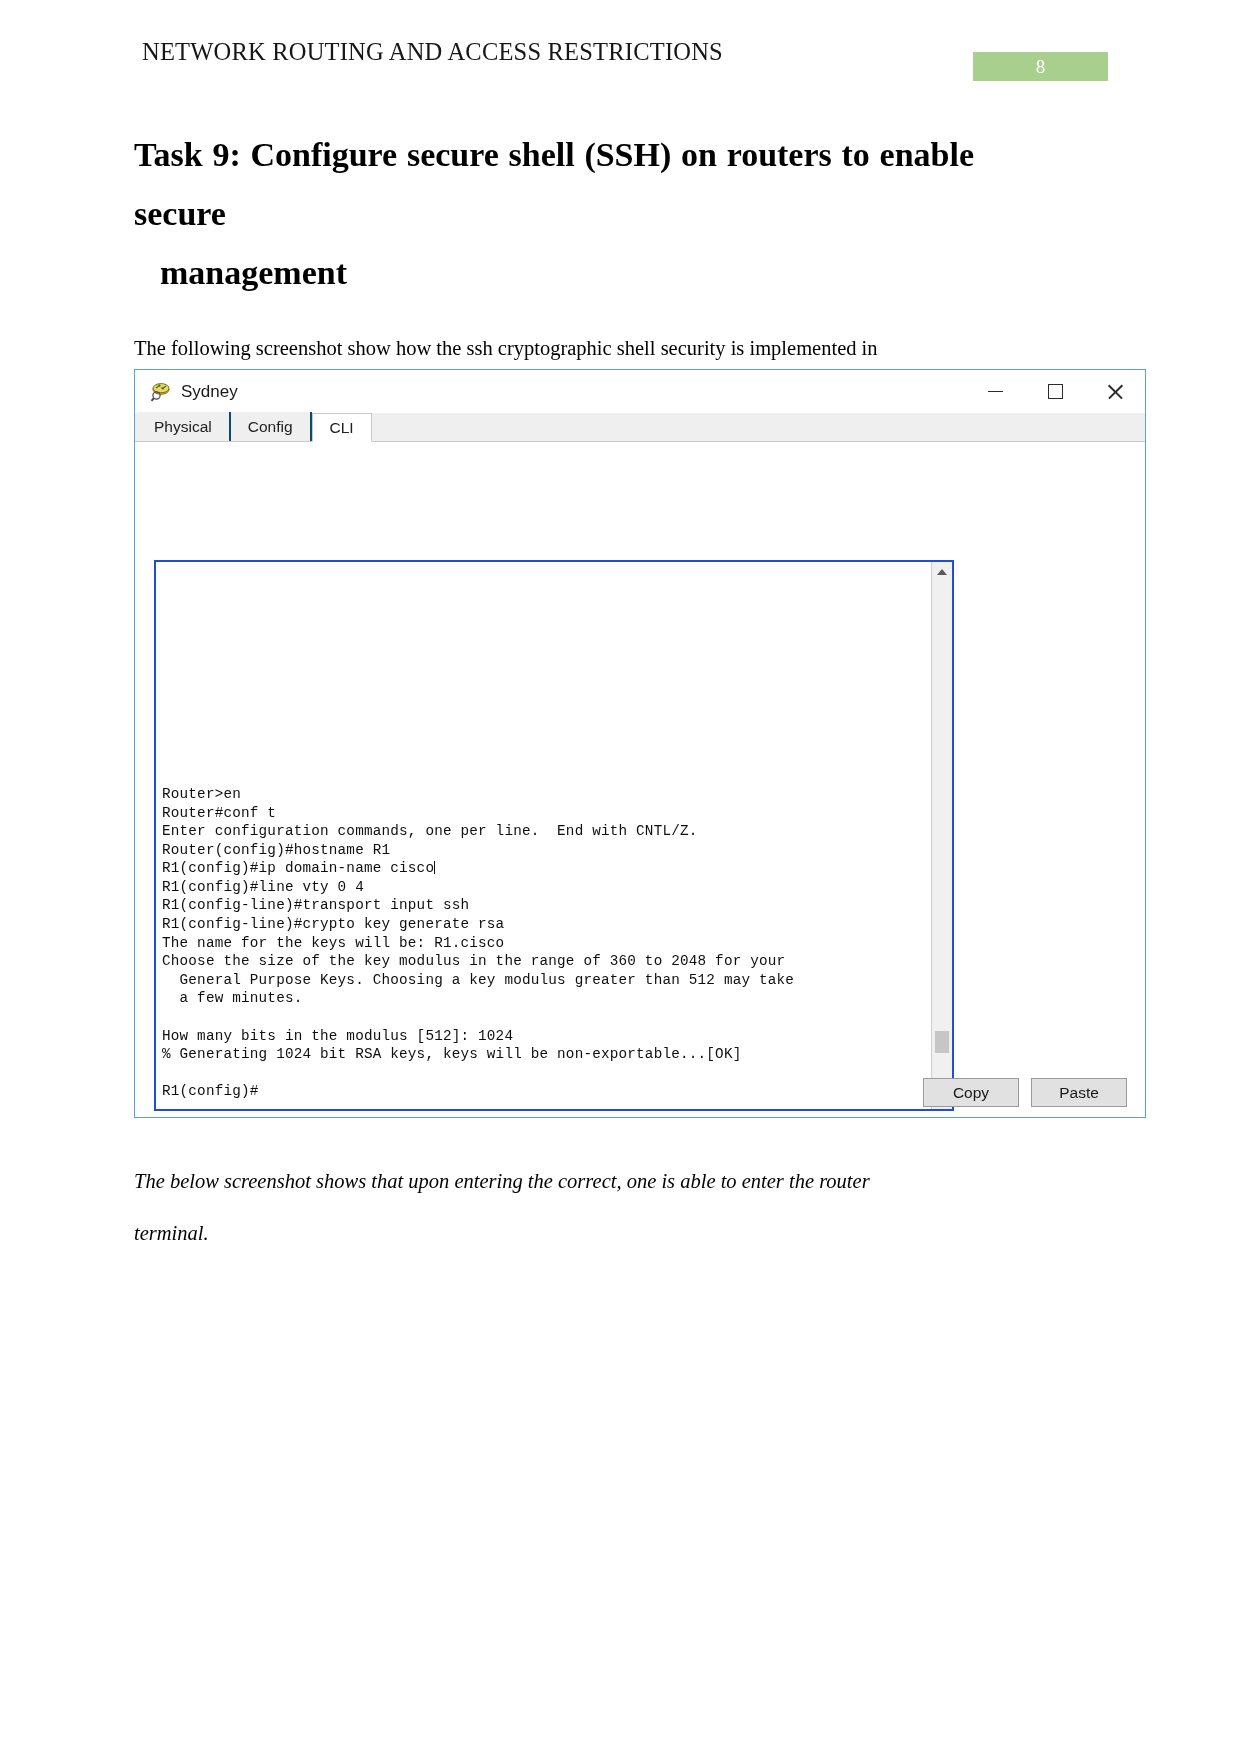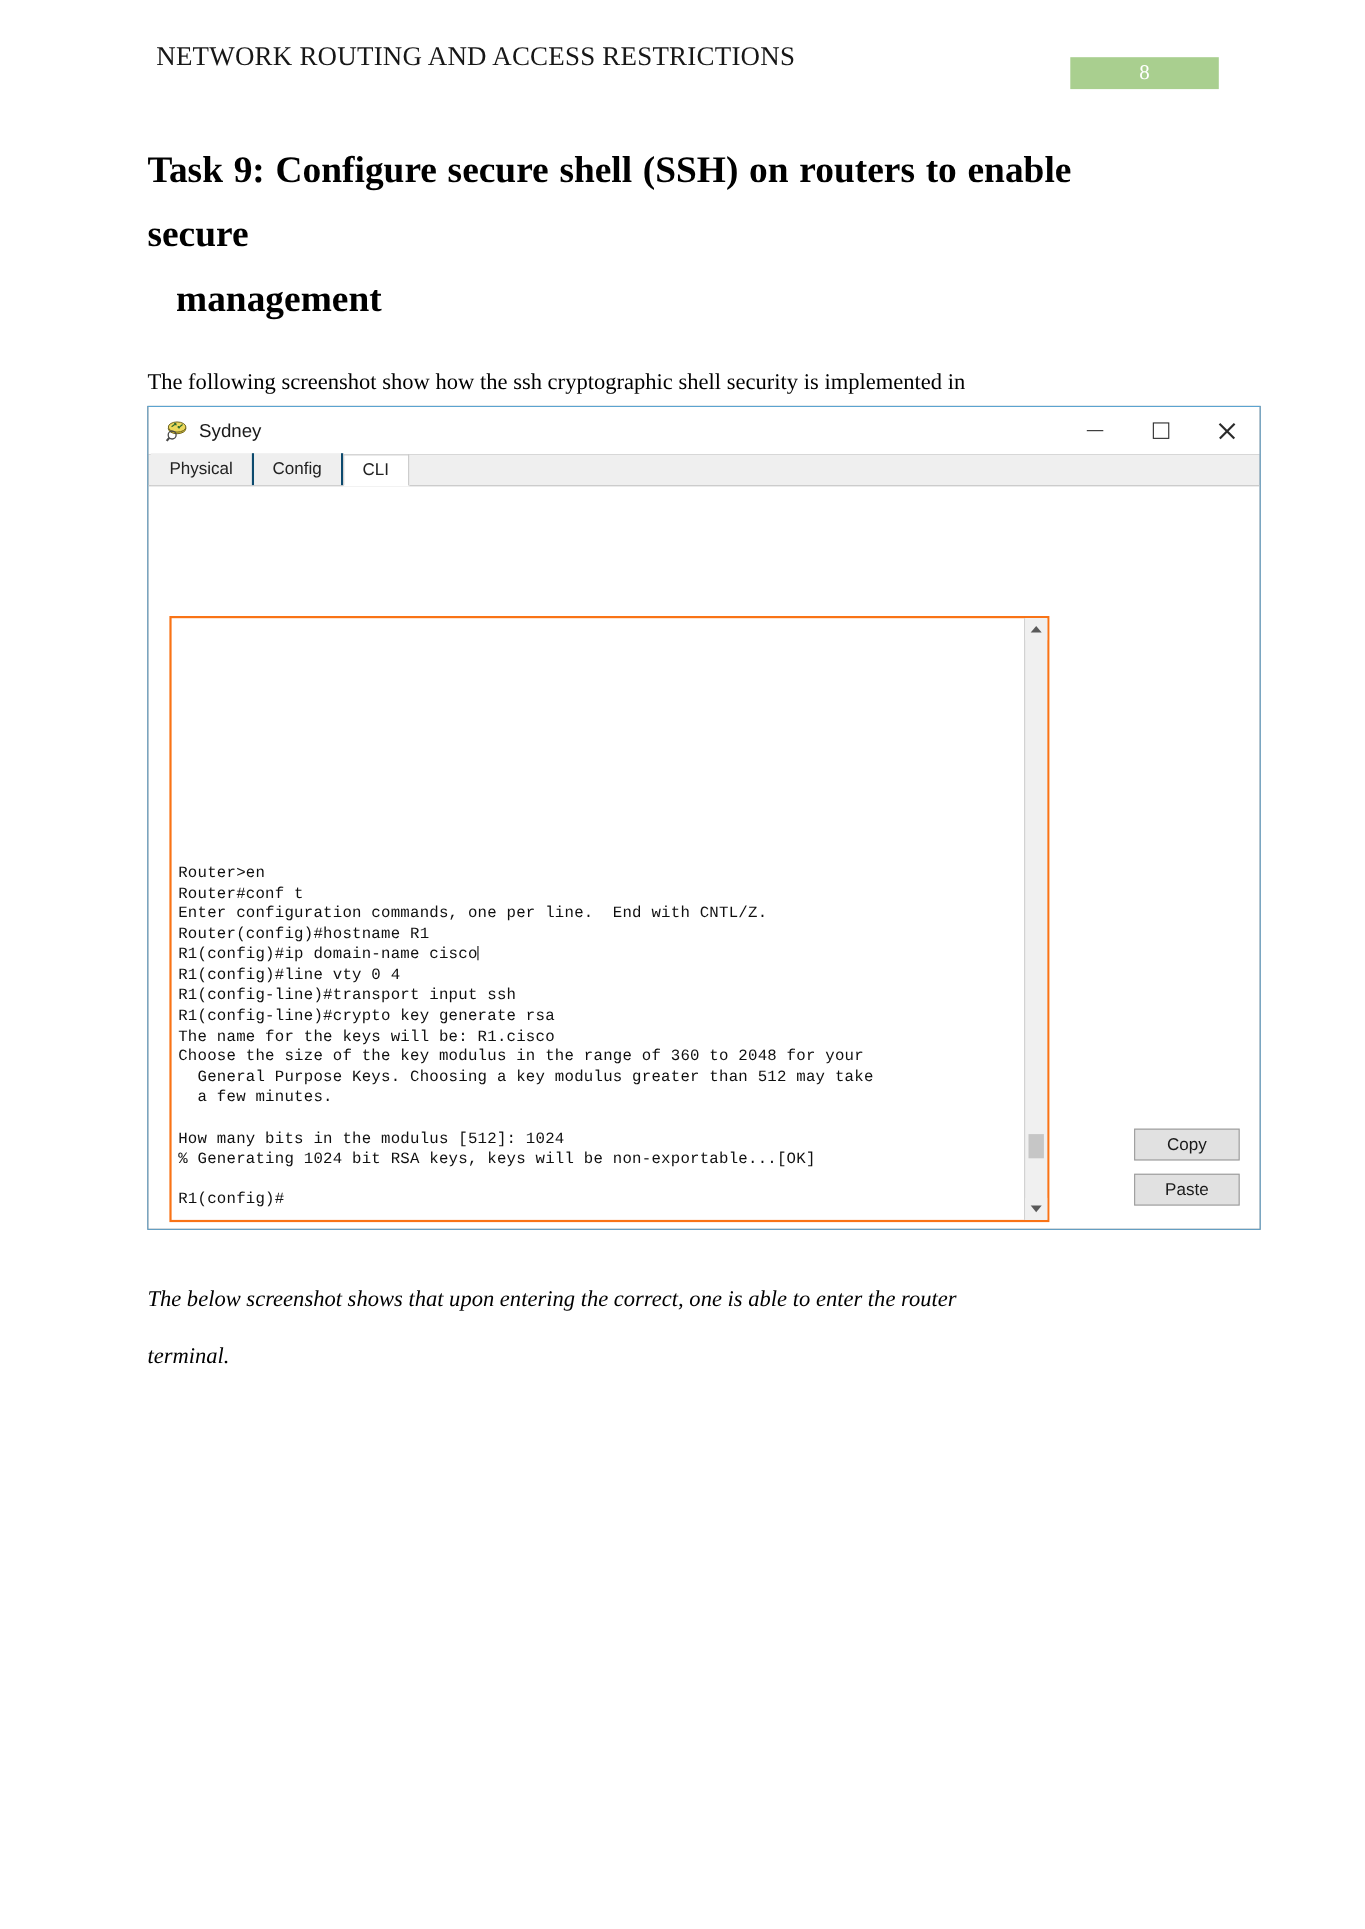--- a/index.html
+++ b/index.html
@@ -86,21 +86,21 @@
     text-align: left;
   }
 
   
   .pt-window {
     position: absolute;
     left: 134px;
     top: 369px;
     width: 1012px;
     height: 749px;
-    background: #737373;
+    background: #be185d;
     border: 1px solid #5ba3d0;
     box-sizing: border-box;
     font-family: "Liberation Sans", sans-serif;
   }
   .pt-titlebar {
     position: relative;
     height: 43px;
     background: #ffffff;
     display: flex;
     align-items: center;
@@ -212,21 +212,21 @@
     font-family: "Liberation Sans", sans-serif;
   }
 
   
   .pt-terminal-wrap {
     position: absolute;
     left: 19px;
     top: 118px;
     width: 800px;
     height: 551px;
-    border: 2px solid #f97316;
+    border: 2px solid #1d4ed8;
     background: #ffffff;
     box-sizing: border-box;
     display: flex;
   }
   .pt-terminal {
     flex: 1 1 auto;
     position: relative;
     overflow: hidden;
     padding: 0;
   }
@@ -286,24 +286,23 @@
     width: 14px;
     height: 22px;
     background: #c6c6c6;
     top: 469px;
   }
 
   
   .pt-buttons {
     position: absolute;
     right: 18px;
-    bottom: 21px;
+    bottom: 10px;
     display: flex;
     gap: 12px;
-    flex-direction: column;
   }
   .pt-btn {
     width: 96px;
     height: 29px;
     background: #e1e1e1;
     border: 1px solid #9a9a9a;
     font-size: 15.5px;
     color: #1a1a1a;
     display: flex;
     align-items: center;

